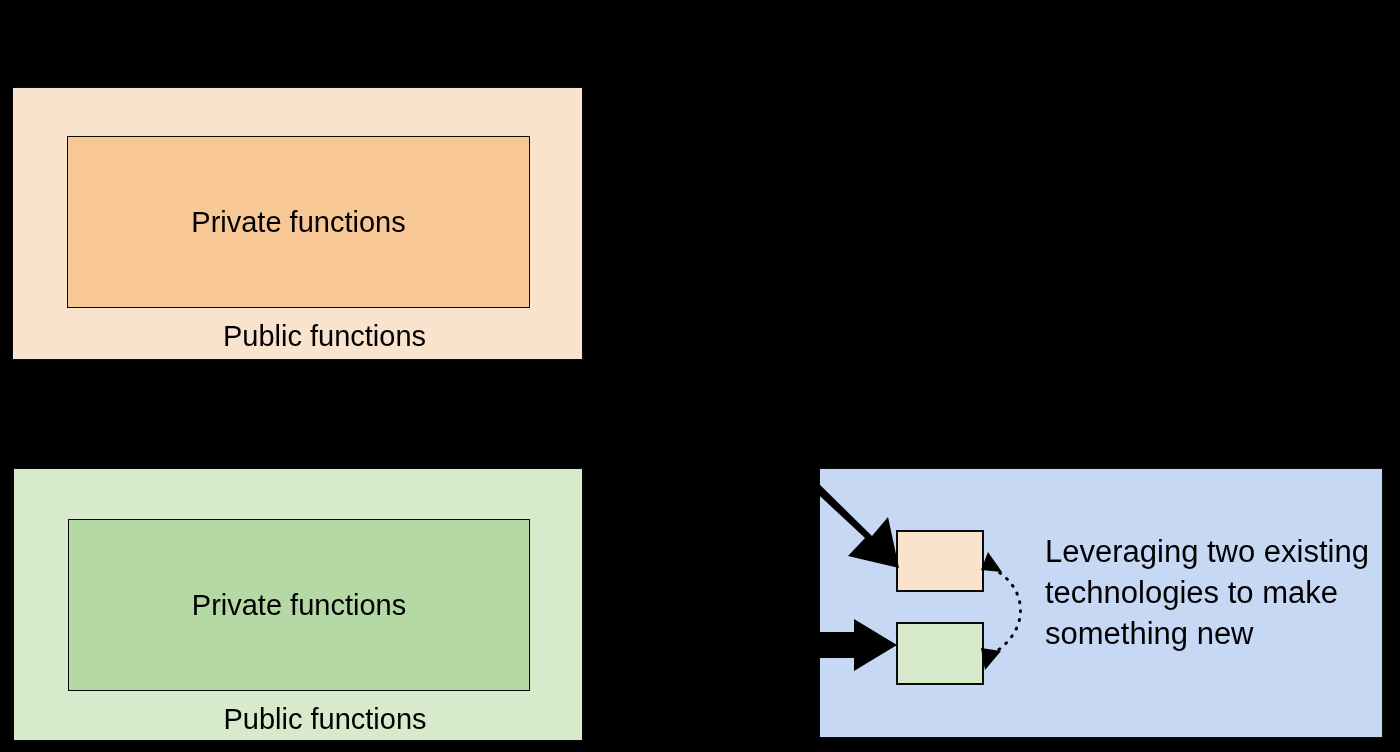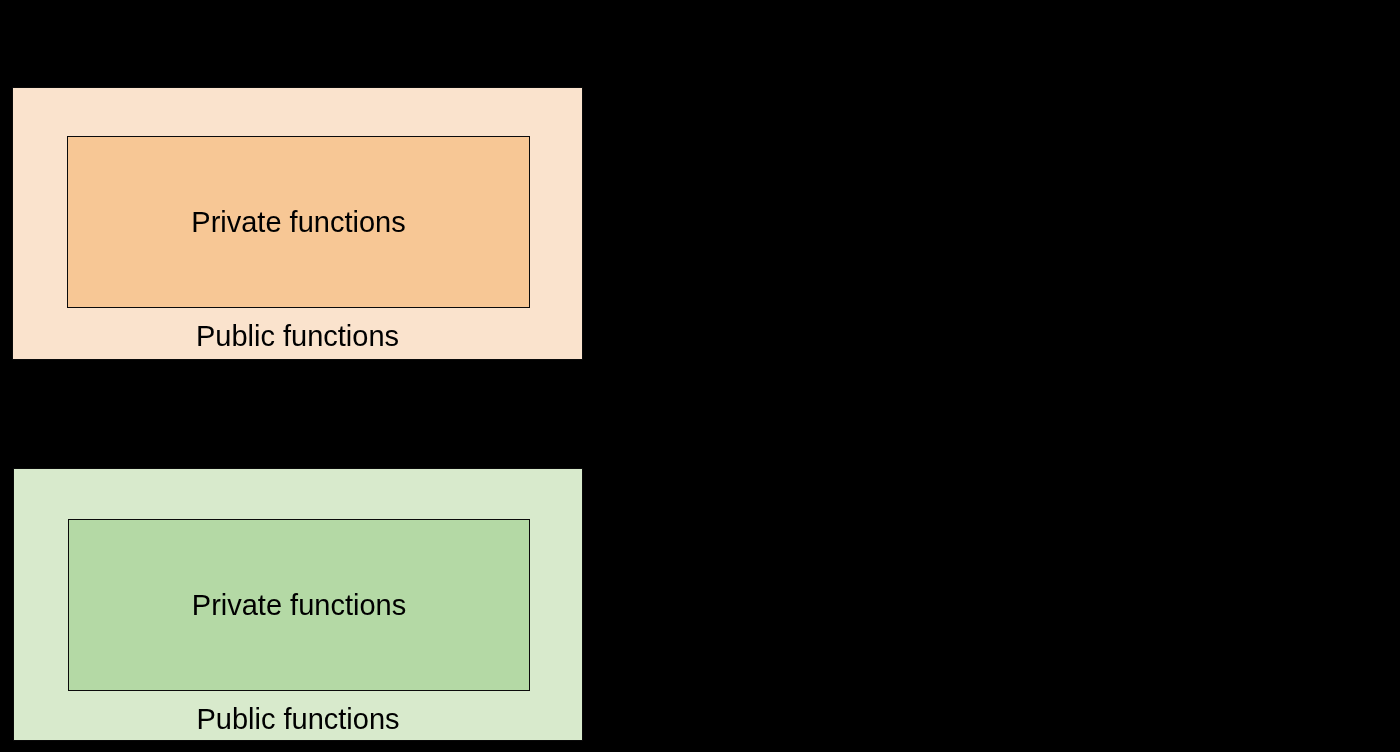--- a/index.html
+++ b/index.html
@@ -81,20 +81,21 @@
   }
 
   .outer-label {
     position: absolute;
     left: 0;
     width: 100%;
     text-align: center;
     font-size: 29px;
     color: #000000;
     white-space: nowrap;
+    padding-left: 27px;
   }
   .outer-label-orange { top: 232px; }
   .outer-label-green  { top: 234px; }
 
   
   .panel-blue {
     position: absolute;
     left: 819px;
     top: 468px;
     width: 564px;
@@ -156,20 +157,25 @@
     <div class="outer-label outer-label-orange">Public functions</div>
   </div>
 
   <div class="module module-green">
     <div class="inner-box inner-green">
       <span class="inner-label">Private functions</span>
     </div>
     <div class="outer-label outer-label-green">Public functions</div>
   </div>
 
+  <div class="panel-blue">
+    <div class="mini-box mini-orange"></div>
+    <div class="mini-box mini-green"></div>
+    <div class="annotation">Leveraging two existing technologies to make something new</div>
+  </div>
 
   <svg class="arrows" viewBox="0 0 1400 752">
 
     <g>
       <polygon fill="#000000" points="
         813,478
         872,536
         888,517
         899,568
         848,556

